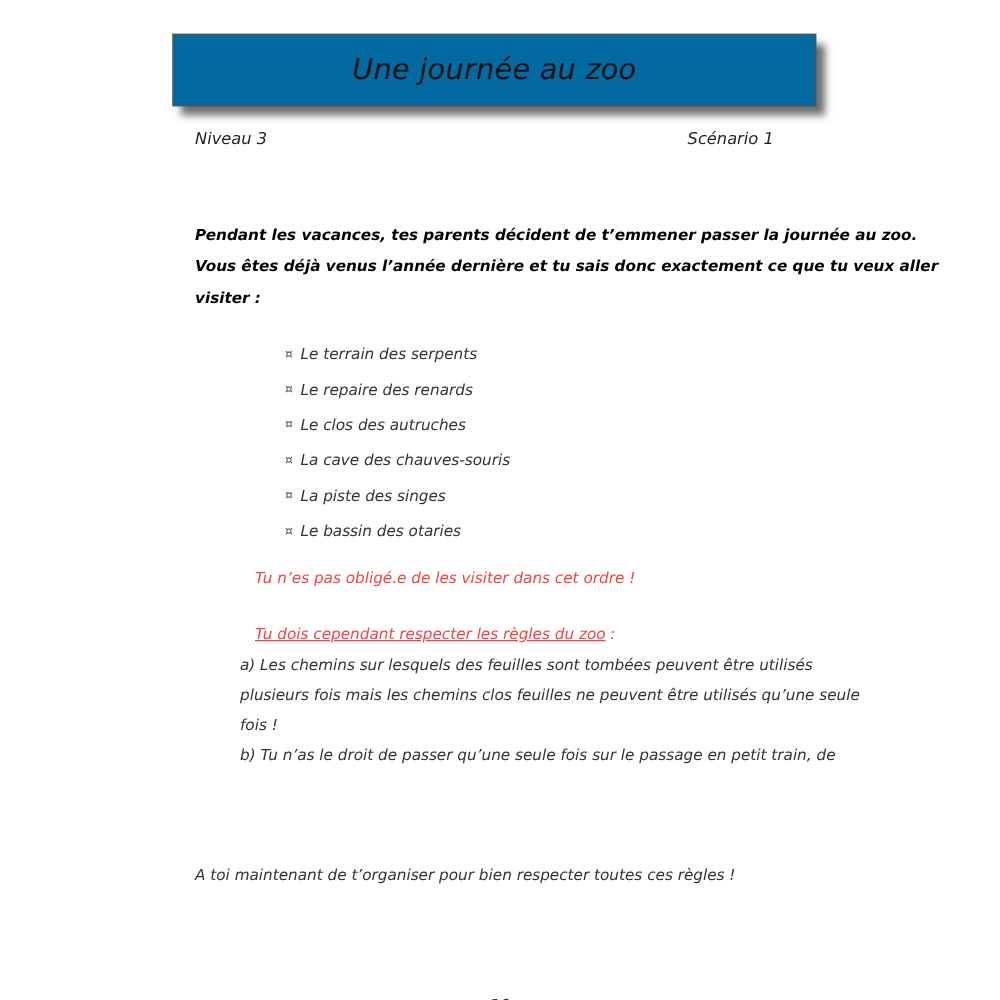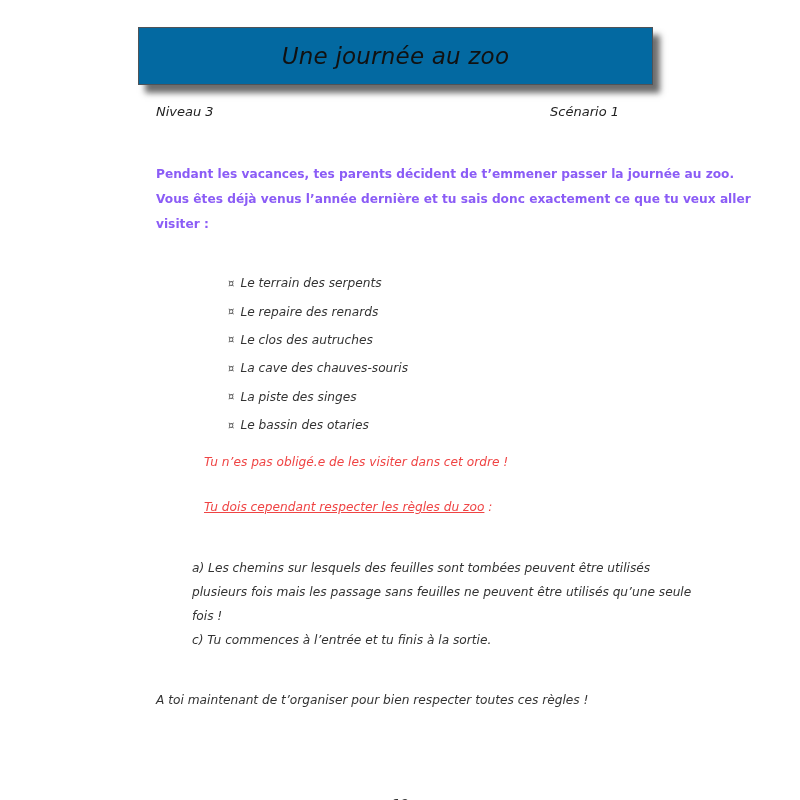--- a/index.html
+++ b/index.html
@@ -15,39 +15,39 @@
   }
   .title-box span {
     font-style: italic; font-size: 23px; color: #111; letter-spacing: 0.2px;
   }
   .meta {
     position: absolute; top: 104px; font-style: italic; font-size: 13px; color: #222;
   }
   .meta.left { left: 156px; }
   .meta.right { right: 181px; }
   .intro {
-    position: absolute; left: 156px; top: 162px; width: 500px;
-    font-weight: bold; font-size: 12.2px; line-height: 25px; color: #8b5cf6;
+    position: absolute; left: 156px; top: 176px; width: 500px;
+    font-style: italic; font-weight: bold; font-size: 12.2px; line-height: 25px; color: #000000;
   }
   .intro p { margin: 0; white-space: nowrap; }
   .places {
     position: absolute; left: 228px; top: 269px; list-style: none; margin: 0; padding: 0;
   }
   .places li {
     height: 28.4px; font-style: italic; font-size: 12.2px; color: #333; display: flex; align-items: center;
   }
   .places .bullet { font-size: 10px; margin-right: 6px; color: #555; font-style: normal; }
   .note {
     position: absolute; left: 156px; font-style: italic; font-size: 12.2px; color: #ef4444; margin-left: 48px;
   }
   .note.n1 { top: 455px; }
   .note.n2 { top: 500px; }
   .note.n2 .u { text-decoration: underline; }
   .rules {
-    position: absolute; left: 192px; top: 556px; width: 470px;
+    position: absolute; left: 192px; top: 520px; width: 470px;
     font-style: italic; font-size: 12.2px; line-height: 24px; color: #333;
   }
   .rules p { margin: 0; white-space: nowrap; }
   .closing {
     position: absolute; left: 156px; top: 693px; font-style: italic; font-size: 12.2px; color: #333;
   }
   .page-num {
     position: absolute; left: 0; width: 800px; top: 797px; text-align: center;
     font-style: italic; font-weight: bold; font-size: 12px; color: #333;
   }
@@ -93,20 +93,20 @@
       <span class="bullet">¤</span>
       <span>Le bassin des otaries</span>
     </li>
 </ul>
 
 <div class="note n1">Tu n’es pas obligé.e de les visiter dans cet ordre !</div>
 <div class="note n2"><span class="u">Tu dois cependant respecter les règles du zoo</span><span> :</span></div>
 
 <div class="rules">
   <p>a) Les chemins sur lesquels des feuilles sont tombées peuvent être utilisés</p>
-  <p>plusieurs fois mais les passage sans feuilles ne peuvent être utilisés qu’une seule</p>
+  <p>plusieurs fois mais les chemins clos feuilles ne peuvent être utilisés qu’une seule</p>
   <p>fois !</p>
-  <p>c) Tu commences à l’entrée et tu finis à la sortie.</p>
+  <p>b) Tu n’as le droit de passer qu’une seule fois sur le passage en petit train, de</p>
 </div>
 
 <div class="closing">A toi maintenant de t’organiser pour bien respecter toutes ces règles !</div>
 
 <div class="page-num">- 10 -</div>
 
 </body></html>

